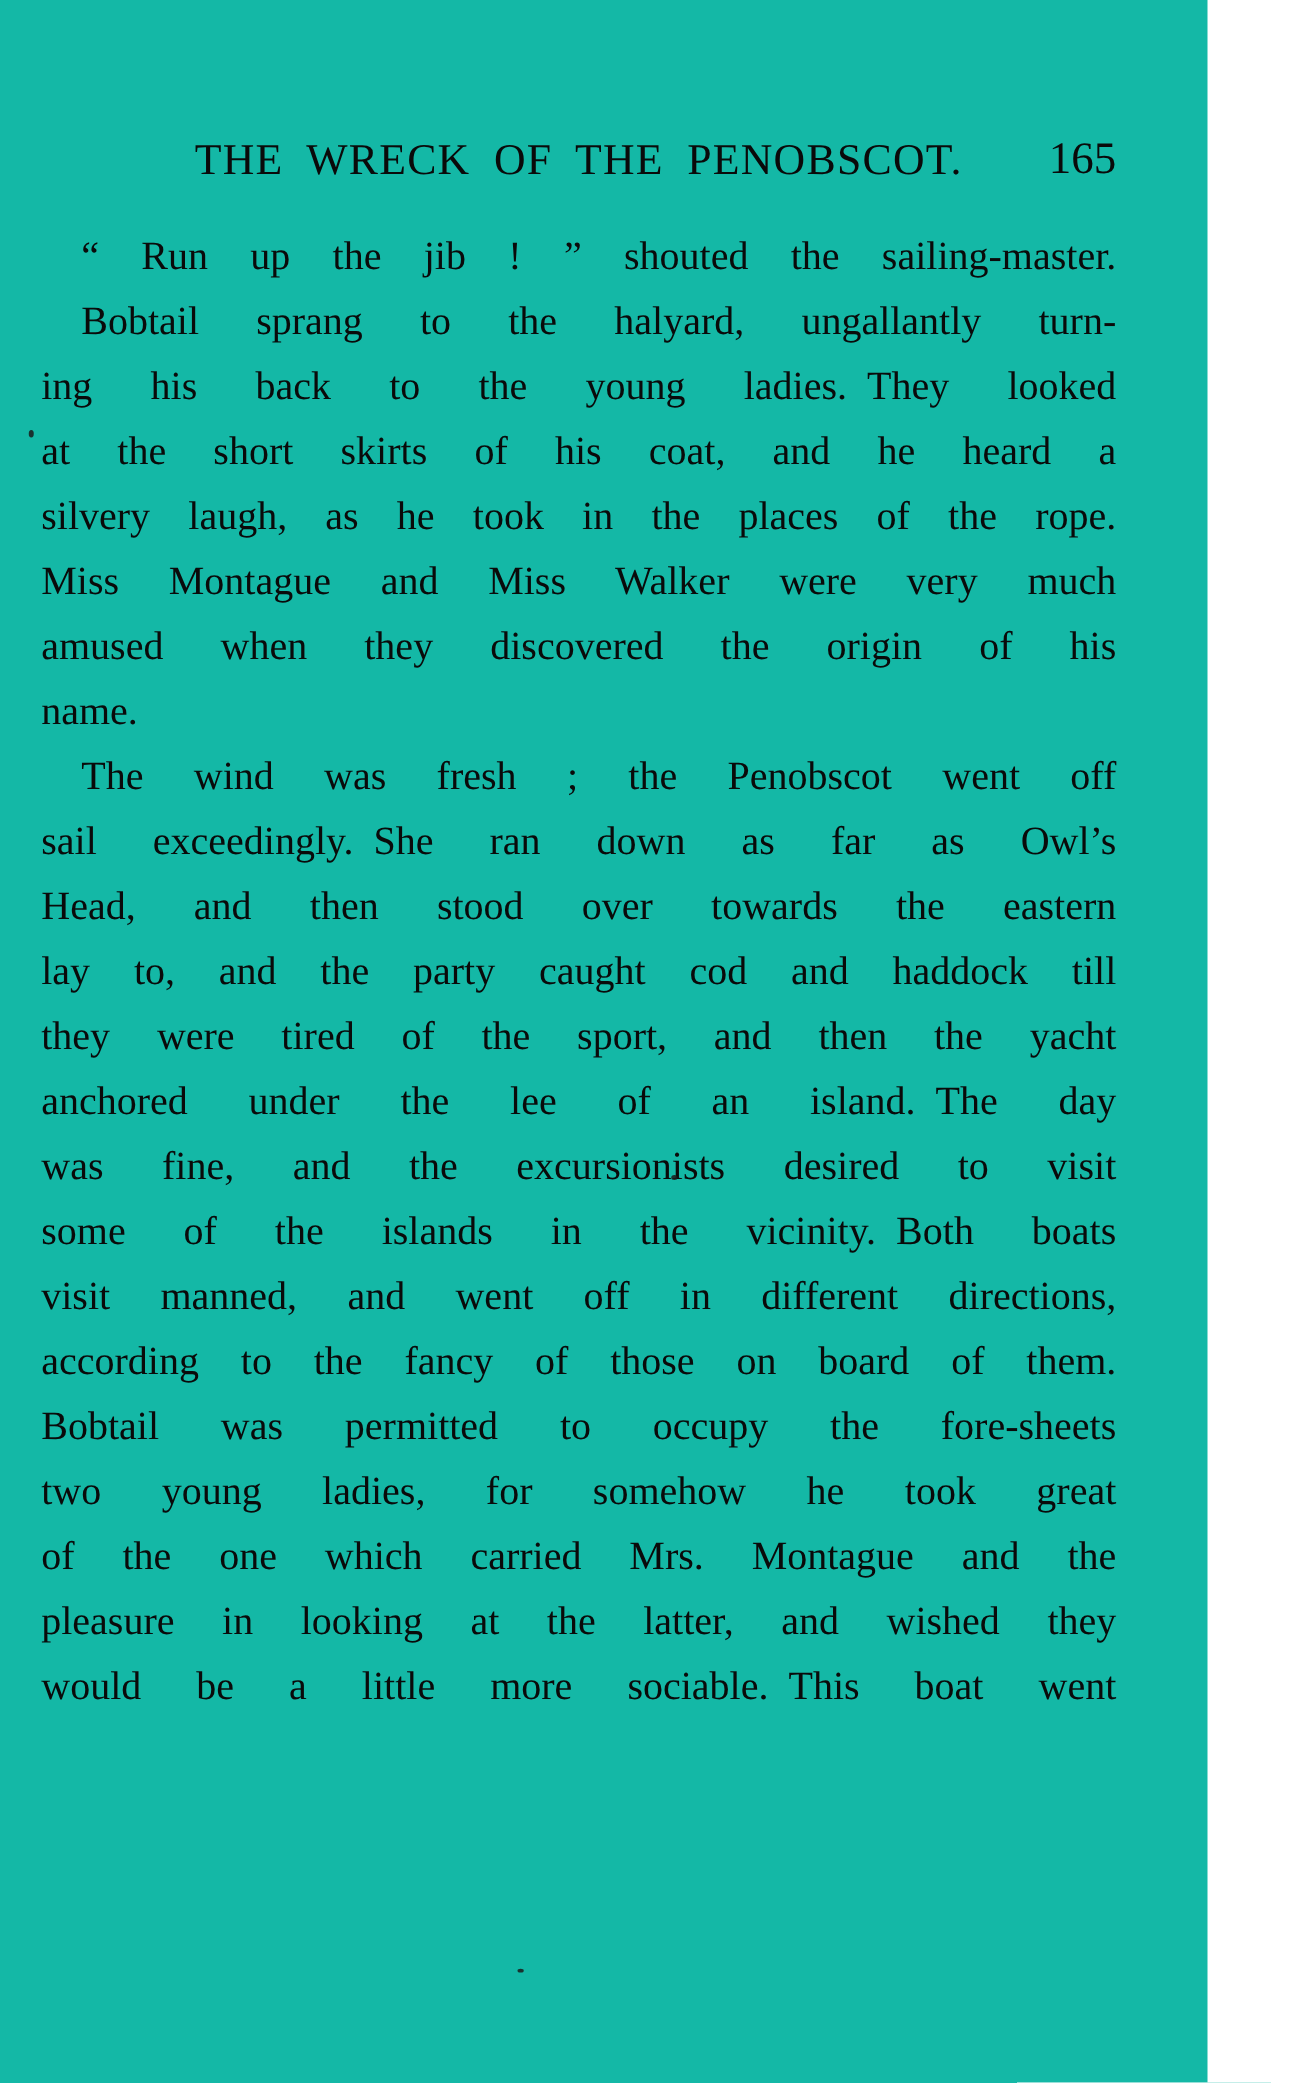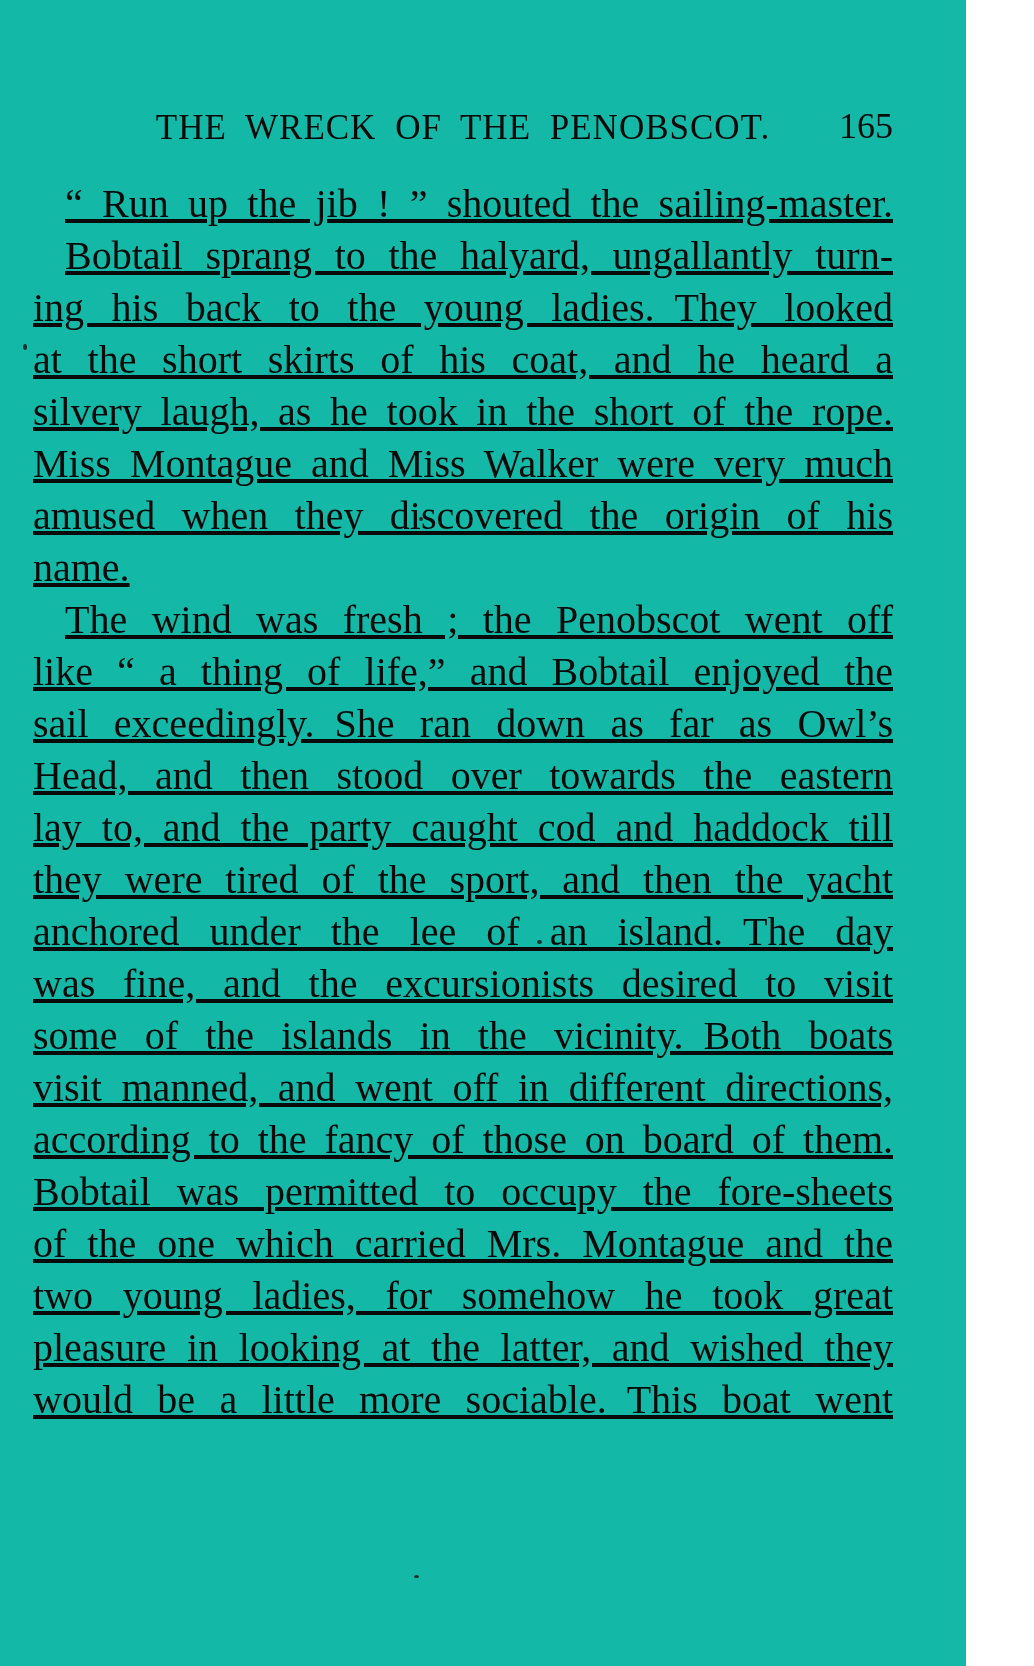--- a/index.html
+++ b/index.html
@@ -39,23 +39,22 @@
     right: 0;
     font-size: 36px;
     line-height: 44px;
   }
   
   .text-block {
     position: absolute;
     top: 178px;
     left: 33px;
     width: 860px;
-    font-size: 40px;
+    font-size: 32px;
     line-height: 52px;
-    text-decoration: underline;
   }
   .ln {
     text-align: justify;
     text-align-last: justify;
     text-justify: inter-word;
   }
   .ln.in { text-indent: 32px; }
   .ln.nj { text-align: right; text-align-last: left; }
   
   .speck {
@@ -73,38 +72,37 @@
   <div class="running-header">
     <span class="running-title">THE WRECK OF THE PENOBSCOT.</span>
     <span class="page-number">165</span>
   </div>
 
   <div class="text-block">
     <div class="ln in">“ Run up the jib ! ” shouted the sailing-master.</div>
     <div class="ln in">Bobtail sprang to the halyard, ungallantly turn-</div>
     <div class="ln">ing his back to the young ladies. They looked</div>
     <div class="ln">at the short skirts of his coat, and he heard a</div>
-    <div class="ln">silvery laugh, as he took in the short of the rope.</div>
+    <div class="ln">silvery laugh, as he took in the places of the rope.</div>
     <div class="ln">Miss Montague and Miss Walker were very much</div>
     <div class="ln">amused when they discovered the origin of his</div>
     <div class="ln nj">name.</div>
     <div class="ln in">The wind was fresh ; the Penobscot went off</div>
-    <div class="ln">like “ a thing of life,” and Bobtail enjoyed the</div>
     <div class="ln">sail exceedingly. She ran down as far as Owl’s</div>
     <div class="ln">Head, and then stood over towards the eastern</div>
     <div class="ln">lay to, and the party caught cod and haddock till</div>
     <div class="ln">they were tired of the sport, and then the yacht</div>
     <div class="ln">anchored under the lee of an island. The day</div>
     <div class="ln">was fine, and the excursionists desired to visit</div>
     <div class="ln">some of the islands in the vicinity. Both boats</div>
     <div class="ln">visit manned, and went off in different directions,</div>
     <div class="ln">according to the fancy of those on board of them.</div>
     <div class="ln">Bobtail was permitted to occupy the fore-sheets</div>
+    <div class="ln">two young ladies, for somehow he took great</div>
     <div class="ln">of the one which carried Mrs. Montague and the</div>
-    <div class="ln">two young ladies, for somehow he took great</div>
     <div class="ln">pleasure in looking at the latter, and wished they</div>
     <div class="ln">would be a little more sociable. This boat went</div>
   </div>
 
   <div class="speck" style="left:23px;  top:344px;  width:4px; height:6px;"></div>
   <div class="speck" style="left:419px; top:517px;  width:4px; height:4px;"></div>
   <div class="speck" style="left:990px; top:668px;  width:6px; height:3px; transform:rotate(-35deg); border-radius:1px;"></div>
   <div class="speck" style="left:537px; top:940px;  width:5px; height:4px;"></div>
   <div class="speck" style="left:414px; top:1575px; width:5px; height:3px;"></div>
 

